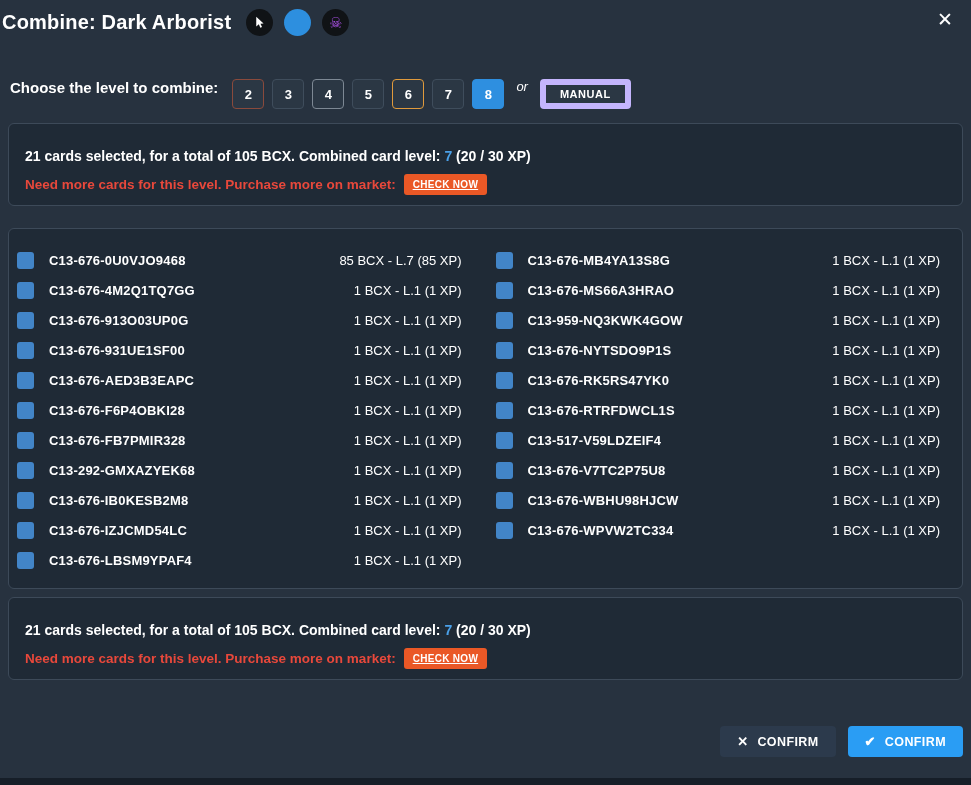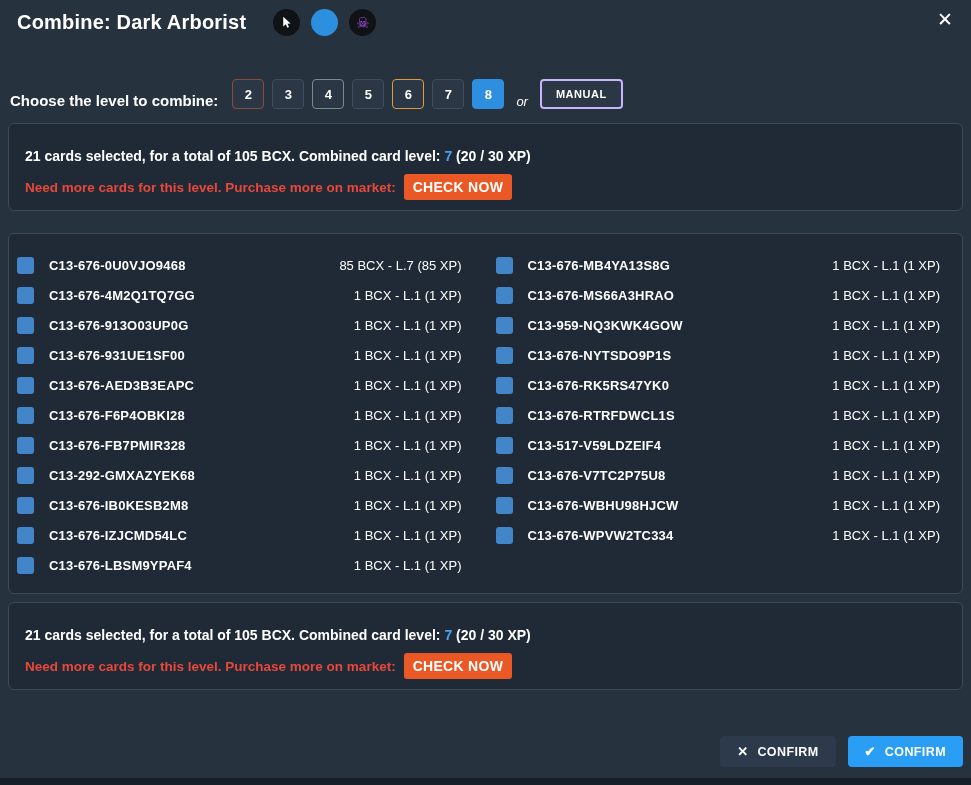--- a/index.html
+++ b/index.html
@@ -7,64 +7,64 @@
   body {
     background:#27323f;
     font-family:"Liberation Sans", sans-serif;
     color:#fff;
     overflow:hidden;
   }
   .page { position:relative; width:971px; height:785px; background:#27323f; }
   .bottom-strip { position:absolute; left:0; bottom:0; width:100%; height:7px; background:#161e28; }
 
   
-  .modal-header { display:flex; align-items:center; padding:9px 10px 6px 17px; position:relative;gap:12px; }
+  .modal-header { display:flex; align-items:center; padding:9px 10px 6px 2px; position:relative; }
   .modal-title { font-size:20px; font-weight:bold; letter-spacing:.2px; }
   .badges { display:flex; gap:11px; margin-left:15px; }
   .badge { width:27px; height:27px; border-radius:50%; display:flex; align-items:center; justify-content:center; }
   .badge.black { background:#101316; }
   .badge.blue  { background:#2d8fdf; }
   .badge .skull { color:#a64ee0; font-size:15px; line-height:1; }
   .close-btn {
     position:absolute; right:18px; top:10px; background:none; border:none; color:#fff;
     font-size:19px; cursor:pointer; line-height:1; font-family:inherit;
   }
 
   
-  .level-row { display:flex; align-items:flex-end; padding:0 10px; margin-top:37px; }
+  .level-row { display:flex; align-items:flex-start; padding:0 10px; margin-top:37px; }
   .level-label { font-size:15px; font-weight:bold; margin-right:14px; }
   .levels { display:flex; gap:8px; }
   .lvl {
     min-width:32px; height:30px; padding:0 6px;
     background:#2b3744; border:1px solid #3f4d5c; border-radius:4px;
     color:#fff; font-weight:bold; font-size:13px; cursor:pointer; font-family:inherit;
   }
   .lvl.default {}
   .lvl.accent-red    { border-color:#8a4a3c; }
   .lvl.accent-gray   { border-color:#7d8894; }
   .lvl.accent-orange { border-color:#e09a3c; }
   .lvl.selected      { background:#2e8fe0; border-color:#2e8fe0; }
   .or-label { font-size:13px; margin:0 12px;font-style:italic; }
   .manual-btn {
-    height:30px; padding:0 14px; background:#2b3744; border:2px solid #c4b5fd; border-radius:4px;
+    height:30px; padding:0 14px; background:#2b3744; border:6px solid #c4b5fd; border-radius:4px;
     color:#fff; font-weight:bold; font-size:11px; letter-spacing:.5px; cursor:pointer; font-family:inherit;
   }
 
   
   .panel {
     margin:0 8px; background:#1f2a36; border:1px solid #3d4a59; border-radius:6px;
   }
   .summary-panel { margin-top:14px; padding:24px 16px 10px 16px; }
   .summary-line { font-size:14px; font-weight:bold; }
   .summary-line .lvl-val { color:#4aa0e8; }
   .warn-line { margin-top:10px; font-size:13.5px; font-weight:bold; color:#e8483b; display:flex; align-items:center; }
   .check-now {
     margin-left:8px; background:#ea5826; border:none; border-radius:3px;
-    color:#fff; font-weight:bold; font-size:14px; letter-spacing:.3px;
-    padding:5px 9px; cursor:pointer; font-family:inherit;
+    color:#fff; font-weight:bold; font-size:10px; letter-spacing:.3px;
+    text-decoration:underline; padding:5px 9px; cursor:pointer; font-family:inherit;
   }
 
   
   .cards-panel { margin-top:22px; padding:16px 22px 13px 8px; }
   .cols { display:flex; gap:34px; }
   .col { flex:1; }
   .card-row { display:flex; align-items:center; height:30px; }
   .cb { width:17px; height:17px; background:#4285c8; border-radius:3px; flex:0 0 auto; cursor:pointer; }
   .cid { margin-left:15px; font-size:13px; font-weight:bold; letter-spacing:.2px; }
   .cval { margin-left:auto; font-size:13px; font-weight:normal; }

